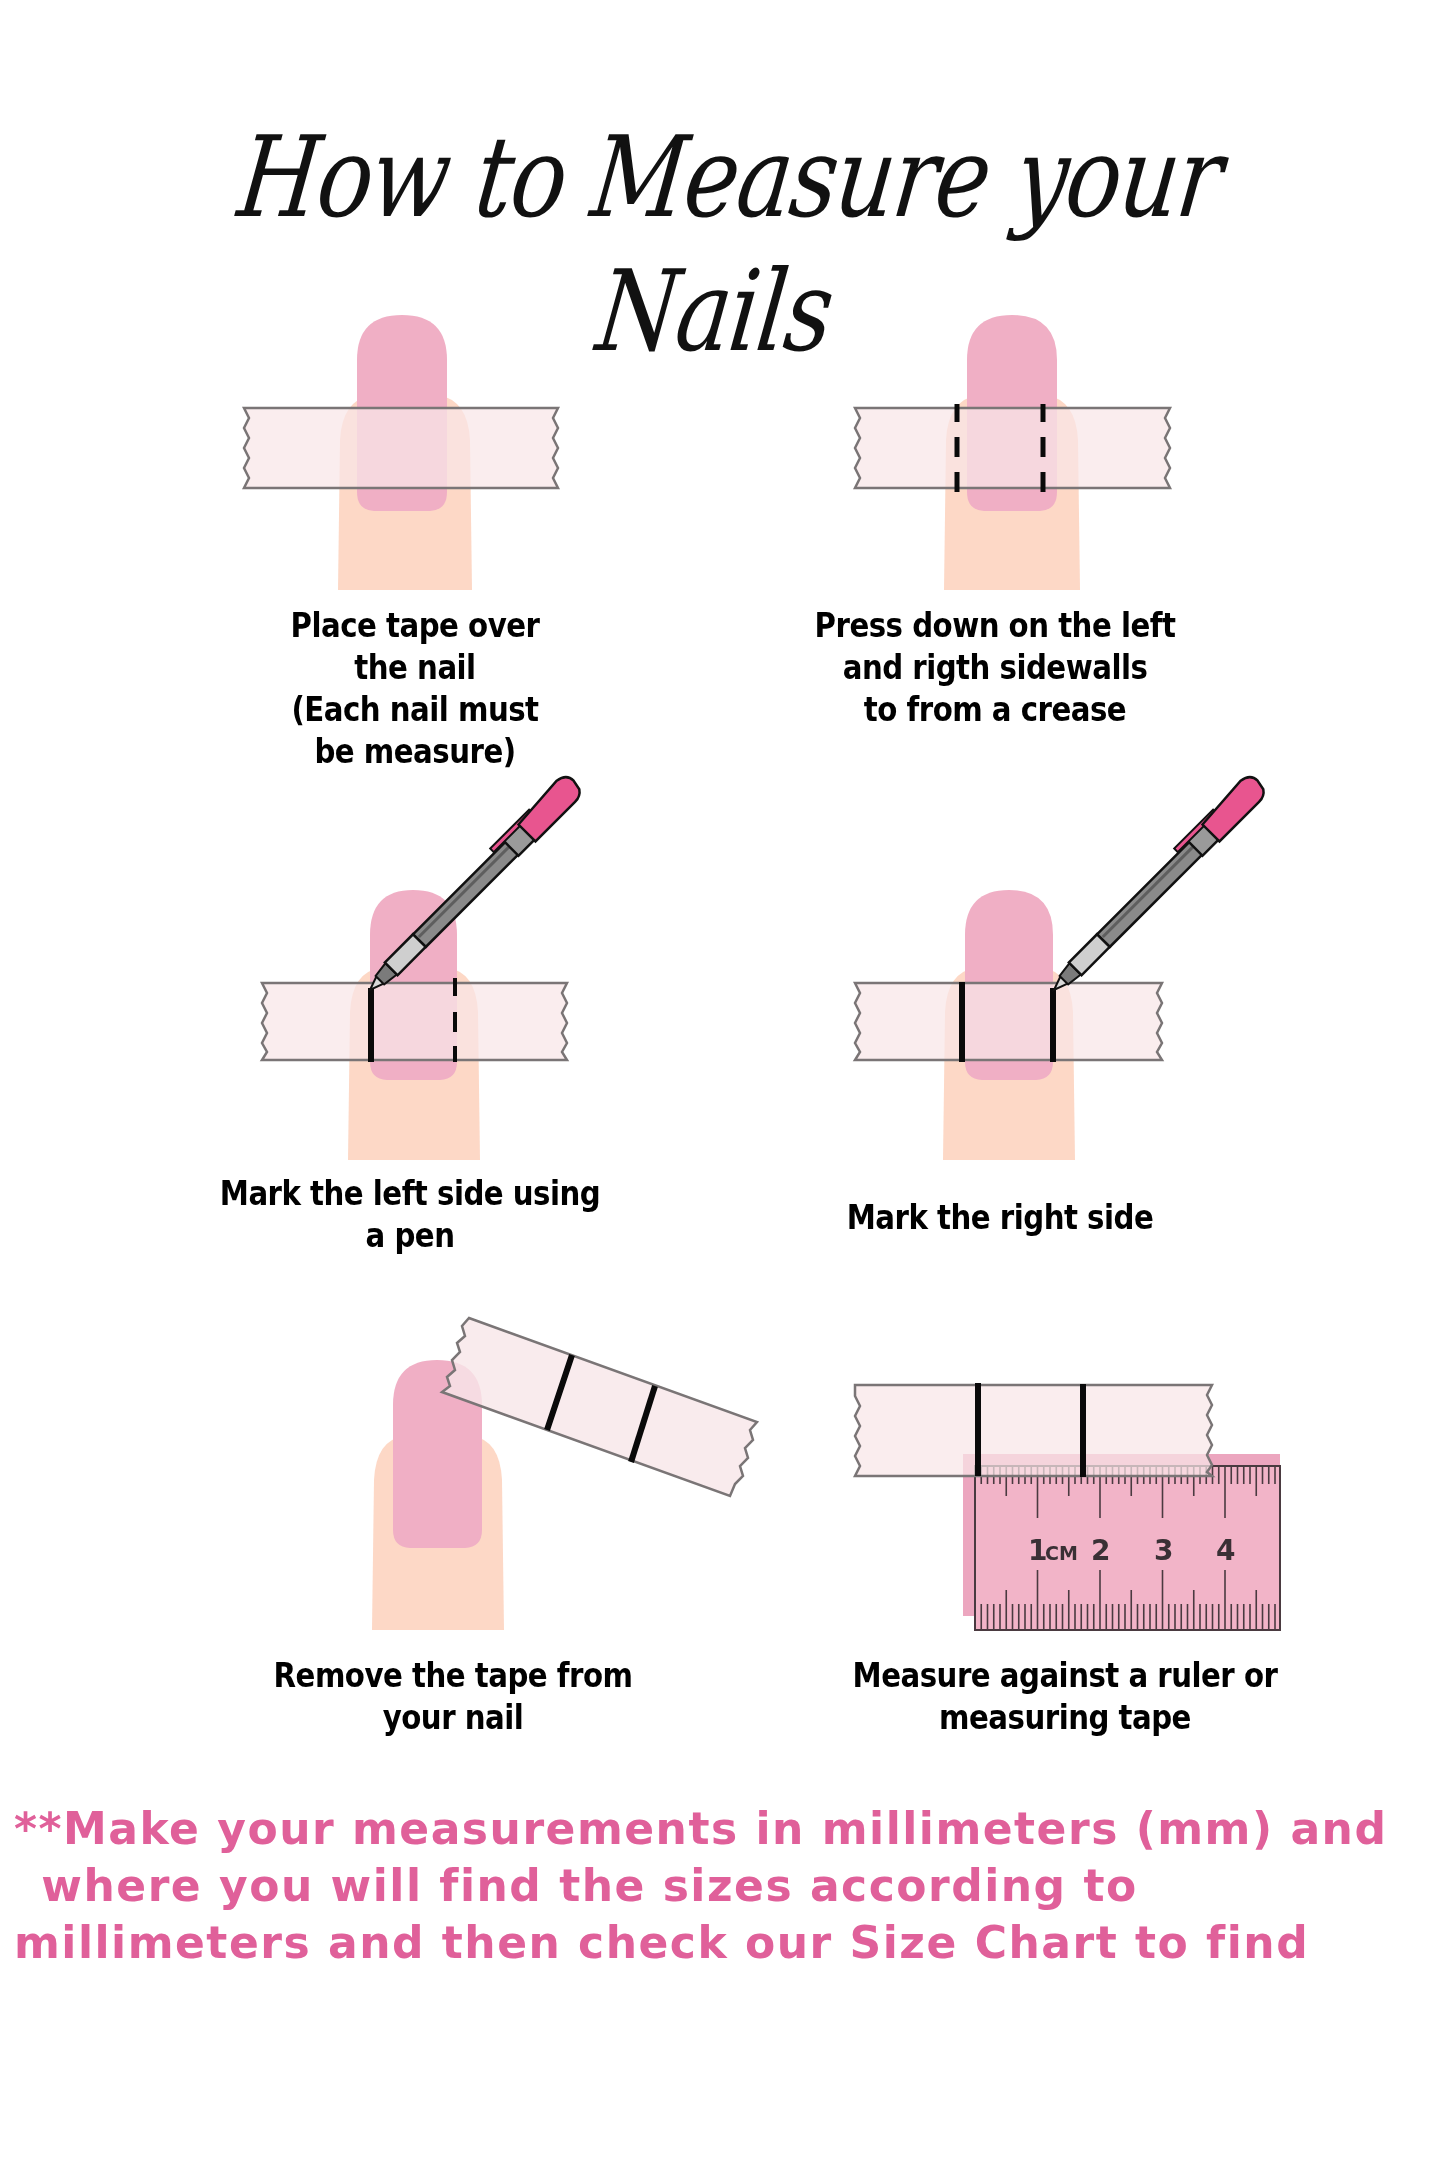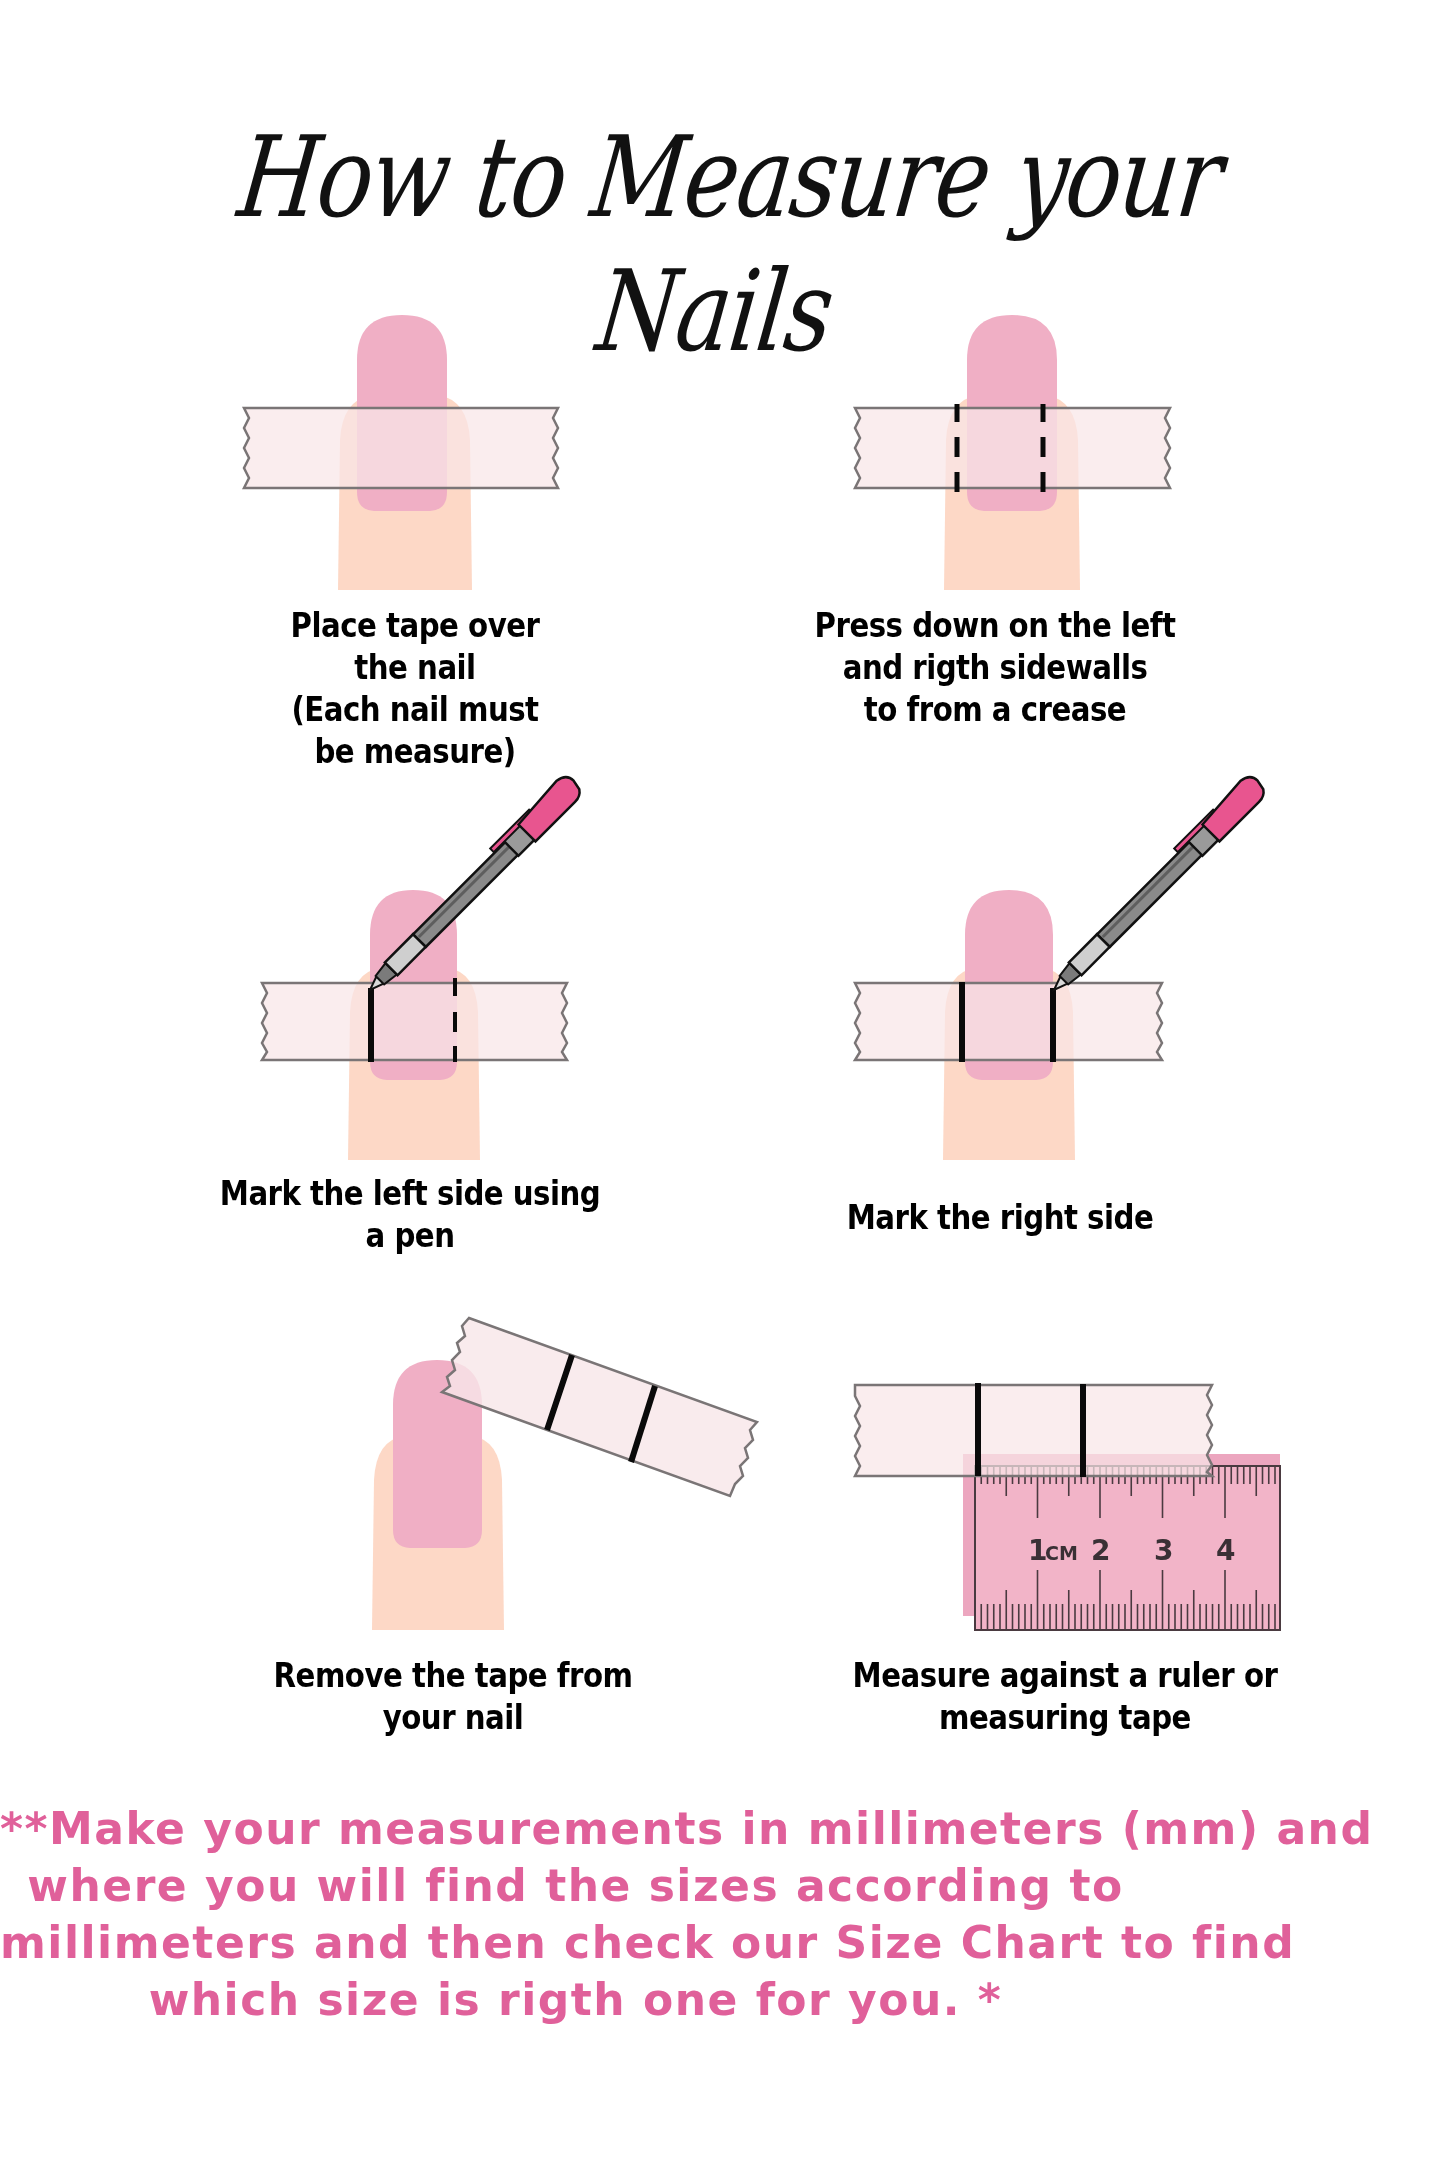--- a/index.html
+++ b/index.html
@@ -15,21 +15,21 @@
   .caption {
     position: absolute; text-align: center; color: #000;
     font-family: "DejaVu Sans", sans-serif; font-weight: bold;
     font-size: 34px; line-height: 42px; letter-spacing: -0.6px;
     transform: scaleX(0.86); transform-origin: center top;
   }
   .caption span { display: block; white-space: nowrap; }
   .note {
     position: absolute; left: 0; top: 1800px; width: 1151px; text-align: center;
     color: #e0609a; font-family: "DejaVu Sans", sans-serif; font-weight: bold;
-    font-size: 44px; line-height: 57px; letter-spacing: 1.5px;
+    font-size: 44px; line-height: 57px; letter-spacing: 1.5px; padding-left: 14px;
   }
   .note span { display: block; white-space: nowrap; }
   .ruler-label { font-family: "DejaVu Sans", sans-serif; font-weight: bold; fill: #3a3035; }
 </style>
 </head>
 <body>
 
 <svg class="canvas" viewBox="0 0 1445 2168" xmlns="http://www.w3.org/2000/svg">
   <defs>
 
@@ -235,14 +235,13 @@
 </div>
 <div class="caption" style="left:815px; top:1654px; width:500px;">
   <span>Measure against a ruler or</span>
   <span>measuring tape</span>
 </div>
 
 <div class="note">
   <span>**Make your measurements in millimeters (mm) and</span>
   <span>where you will find the sizes according to</span>
   <span>millimeters and then check our Size Chart to find</span>
-  <span>which size is rigth one for you. *</span>
 </div>
 
 </body></html>

